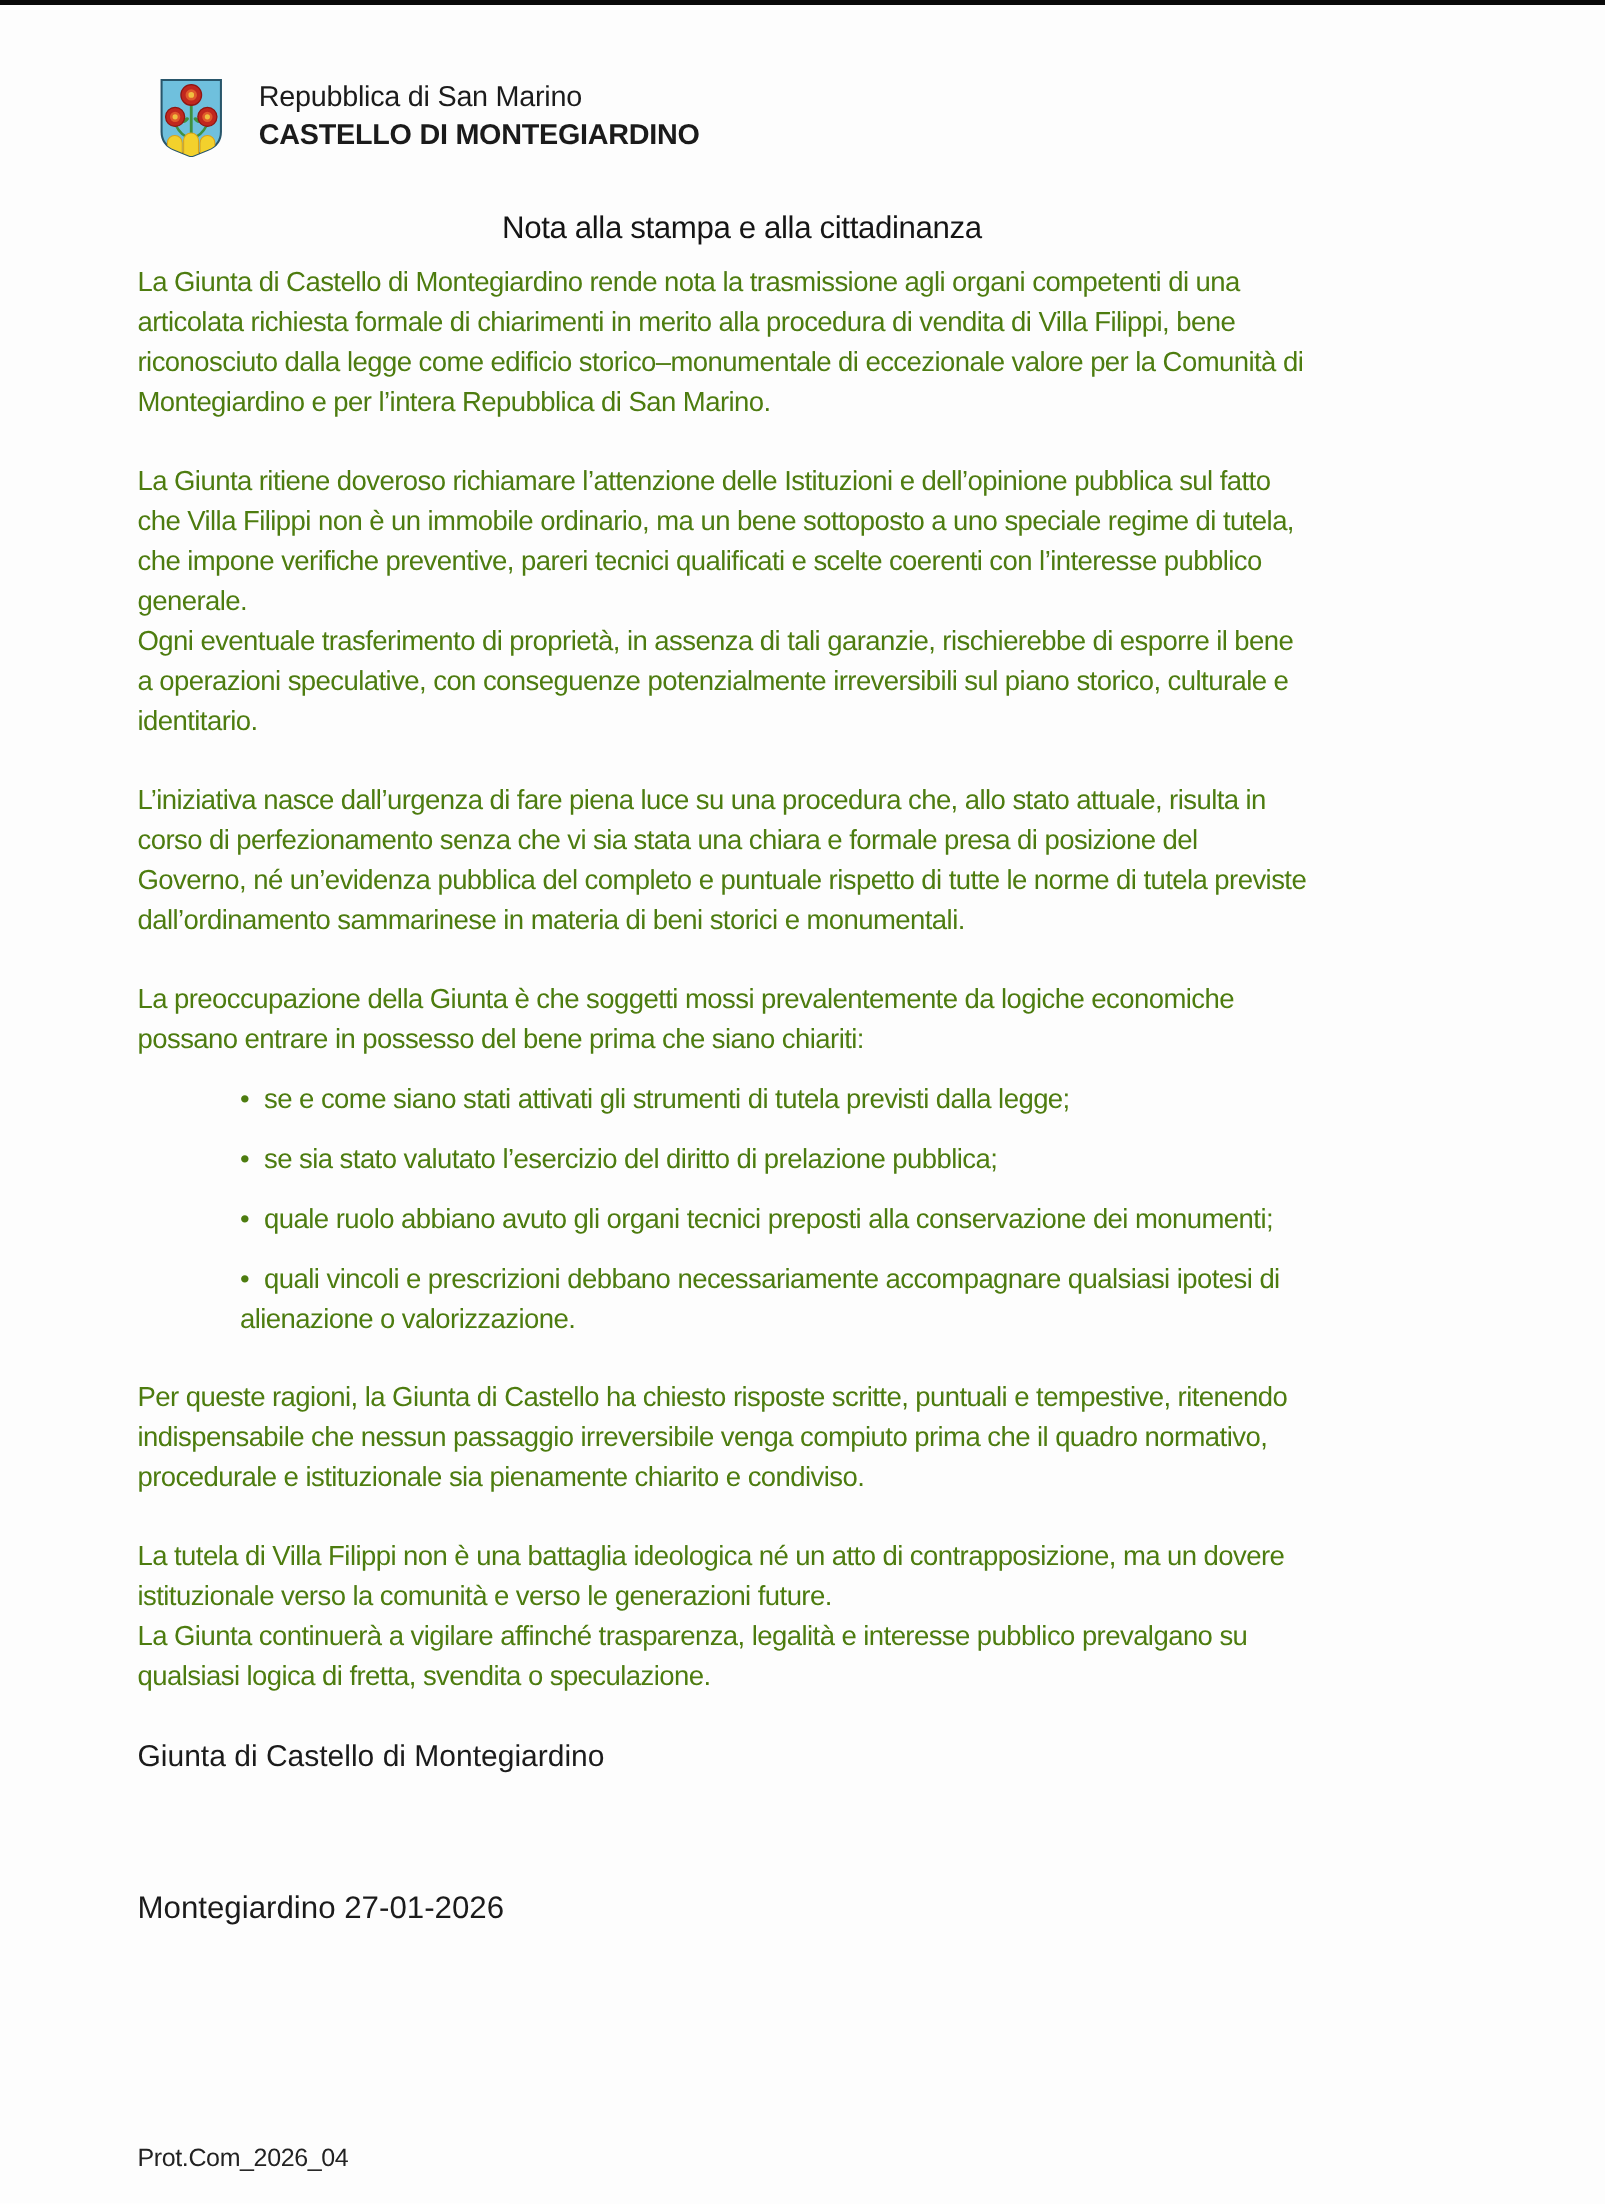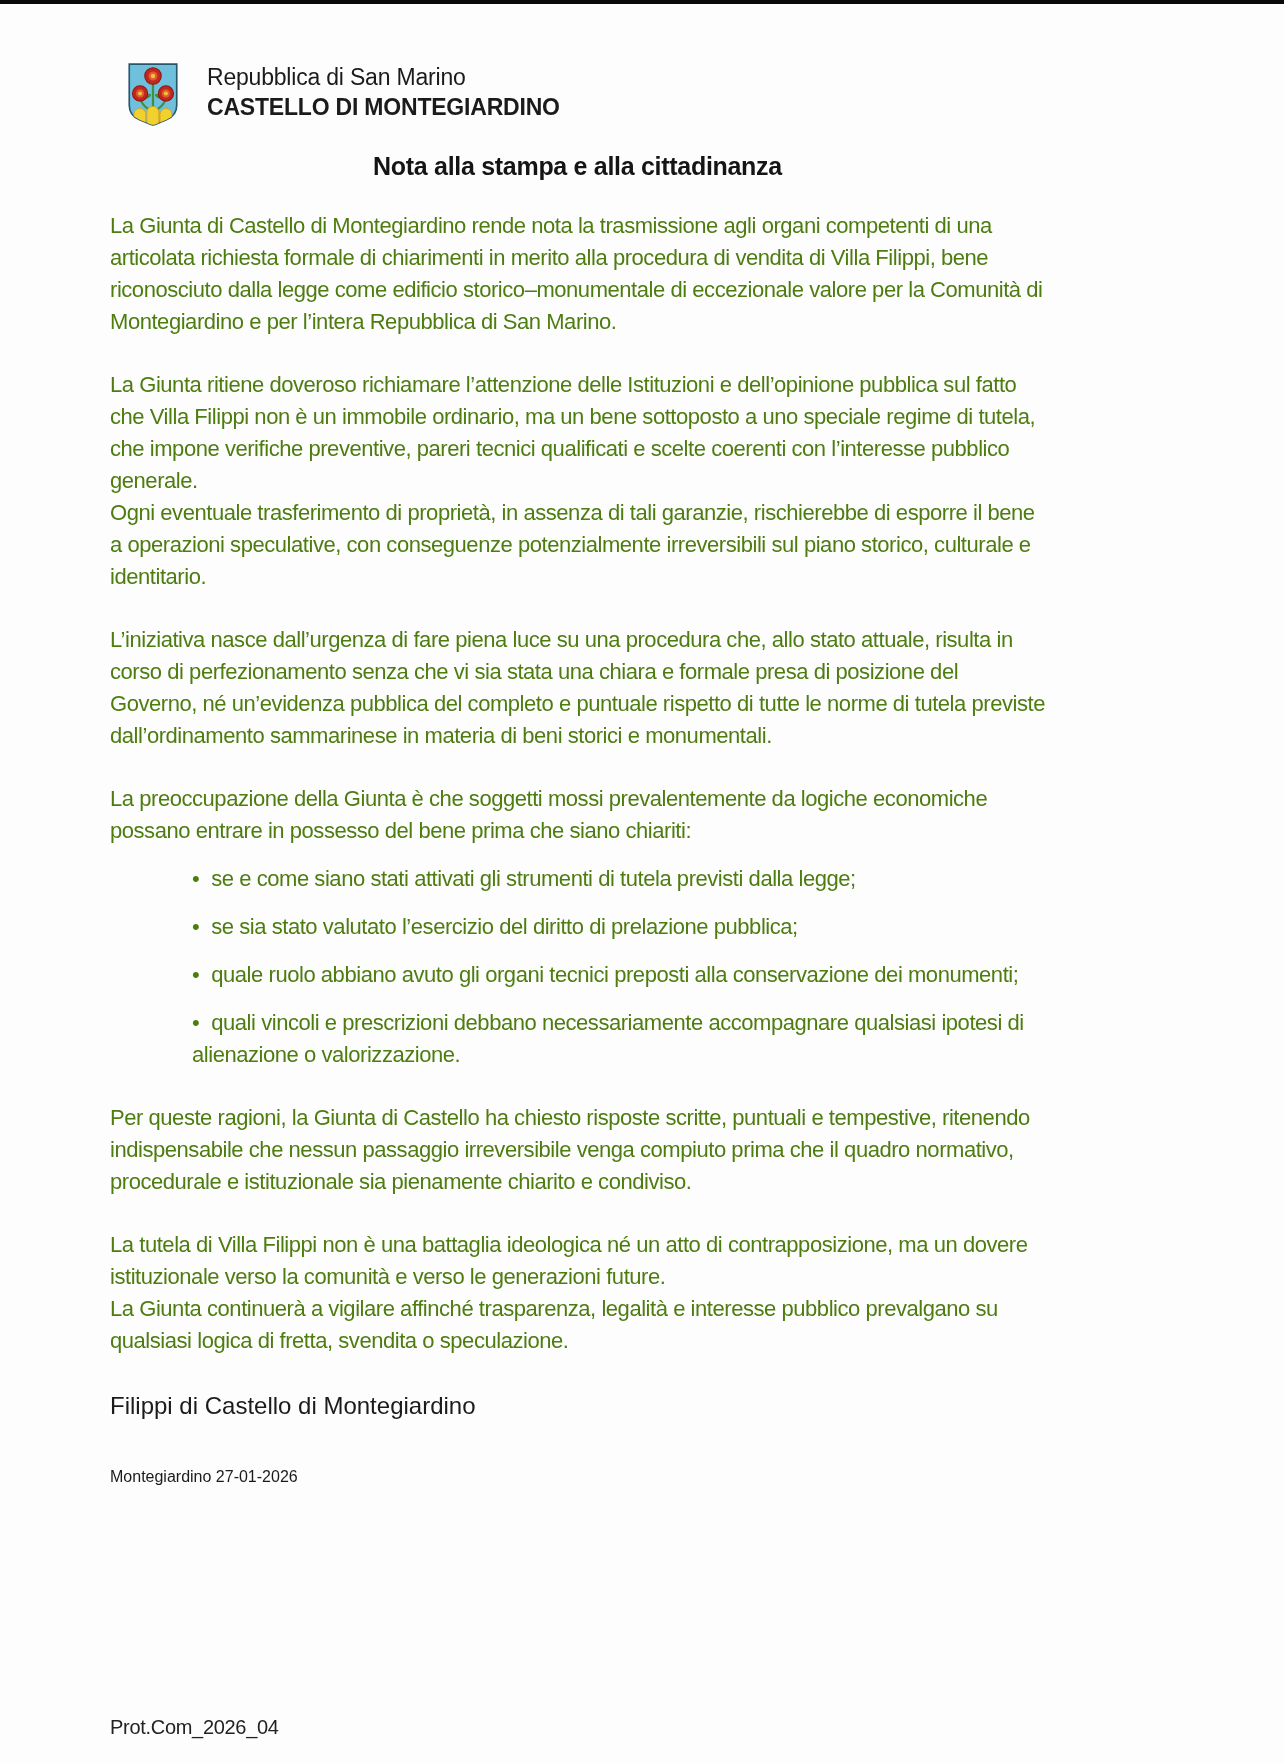--- a/index.html
+++ b/index.html
@@ -22,22 +22,22 @@
     position: absolute; top: 62px; left: 127px;
     display: flex; align-items: flex-start; gap: 28px;
   }
   .emblem { width: 52px; height: 64px; display: block; }
   .org-block { font-size: 23px; line-height: 30px; letter-spacing: -0.2px; }
   .org-line1 { font-weight: normal; }
   .org-line2 { font-weight: bold; }
 
   .doc-title {
     position: absolute; top: 152px; left: 110px; width: 935px;
-    margin: 0; text-align: center;
-    font-size: 25px; font-weight: bold; letter-spacing: -0.3px;
+    margin: 16px; text-align: center;
+    font-size: 25px; font-weight: normal; letter-spacing: -0.3px;
     color: #151515;
   }
 
   .content {
     position: absolute; top: 210px; left: 110px; width: 935px;
     font-size: 22px; line-height: 32px; letter-spacing: -0.45px;
     color: #4d7c0f;
   }
   .content p { margin: 0 0 31px 0; white-space: pre-line; }
   .content p.no-gap { margin-bottom: 12px; }
@@ -46,22 +46,22 @@
     list-style: none;
   }
   .content li { margin: 16px; }
   .content li::before { content: "\2022"; margin-right: 12px; }
 
   .signature {
     position: absolute; top: 1392px; left: 110px;
     font-size: 24px; letter-spacing: 0;
   }
   .dateline {
-    position: absolute; top: 1468px; left: 110px;
-    font-size: 16px; letter-spacing: 0;
+    position: absolute; top: 1512px; left: 110px;
+    font-size: 25px; letter-spacing: 0;
   }
   .protocol {
     position: absolute; top: 1716px; left: 110px;
     font-size: 20px; letter-spacing: -0.3px; color: #222;
   }
 </style>
 </head>
 <body>
 
 <div class="page">
@@ -125,17 +125,17 @@
       <li>se e come siano stati attivati gli strumenti di tutela previsti dalla legge;</li>
       <li>se sia stato valutato l’esercizio del diritto di prelazione pubblica;</li>
       <li>quale ruolo abbiano avuto gli organi tecnici preposti alla conservazione dei monumenti;</li>
       <li>quali vincoli e prescrizioni debbano necessariamente accompagnare qualsiasi ipotesi di alienazione o valorizzazione.</li>
     </ul>
     <p>Per queste ragioni, la Giunta di Castello ha chiesto risposte scritte, puntuali e tempestive, ritenendo indispensabile che nessun passaggio irreversibile venga compiuto prima che il quadro normativo, procedurale e istituzionale sia pienamente chiarito e condiviso.</p>
     <p>La tutela di Villa Filippi non è una battaglia ideologica né un atto di contrapposizione, ma un dovere istituzionale verso la comunità e verso le generazioni future.
 La Giunta continuerà a vigilare affinché trasparenza, legalità e interesse pubblico prevalgano su qualsiasi logica di fretta, svendita o speculazione.</p>
   </main>
 
-  <div class="signature">Filippi di Castello di Montegiardino</div>
+  <div class="signature">Giunta di Castello di Montegiardino</div>
   <div class="dateline">Montegiardino 27-01-2026</div>
   <div class="protocol">Prot.Com_2026_04</div>
 
 </div>
 
 </body></html>

